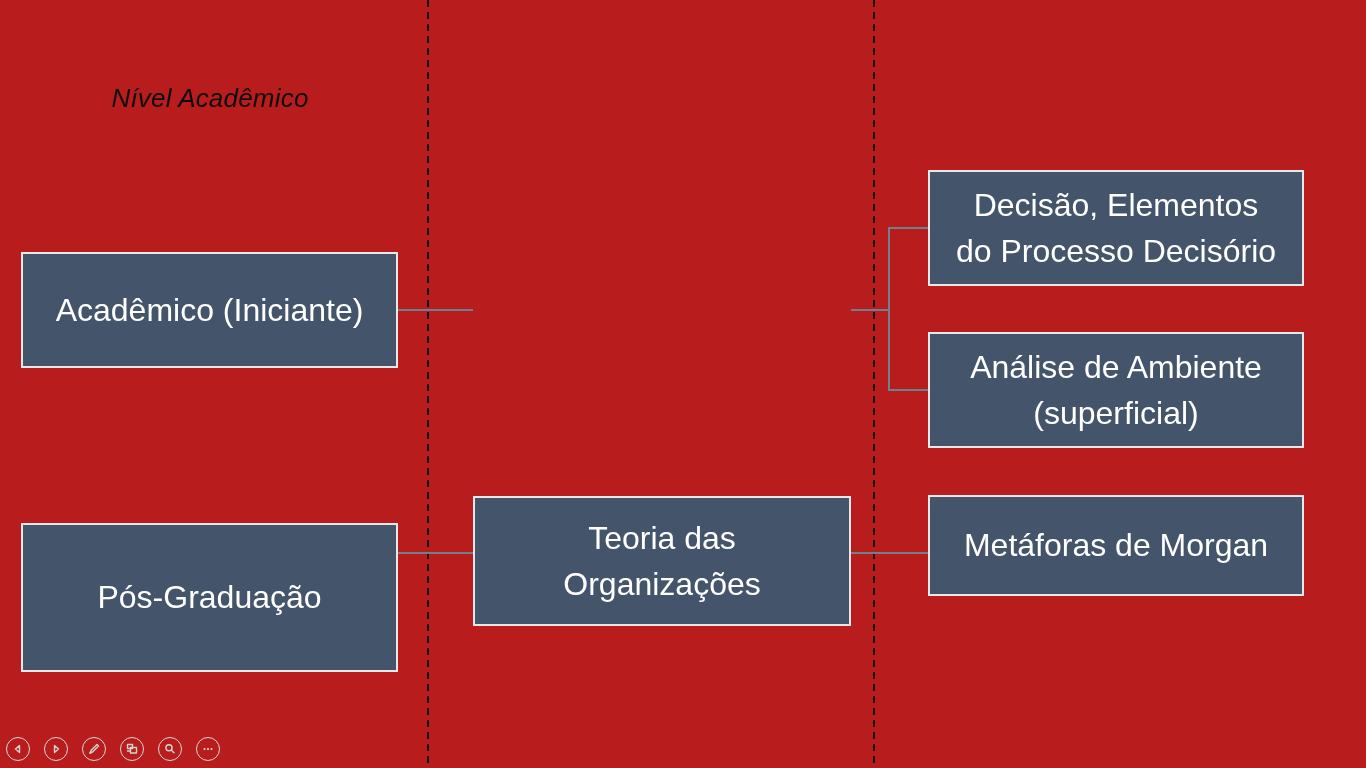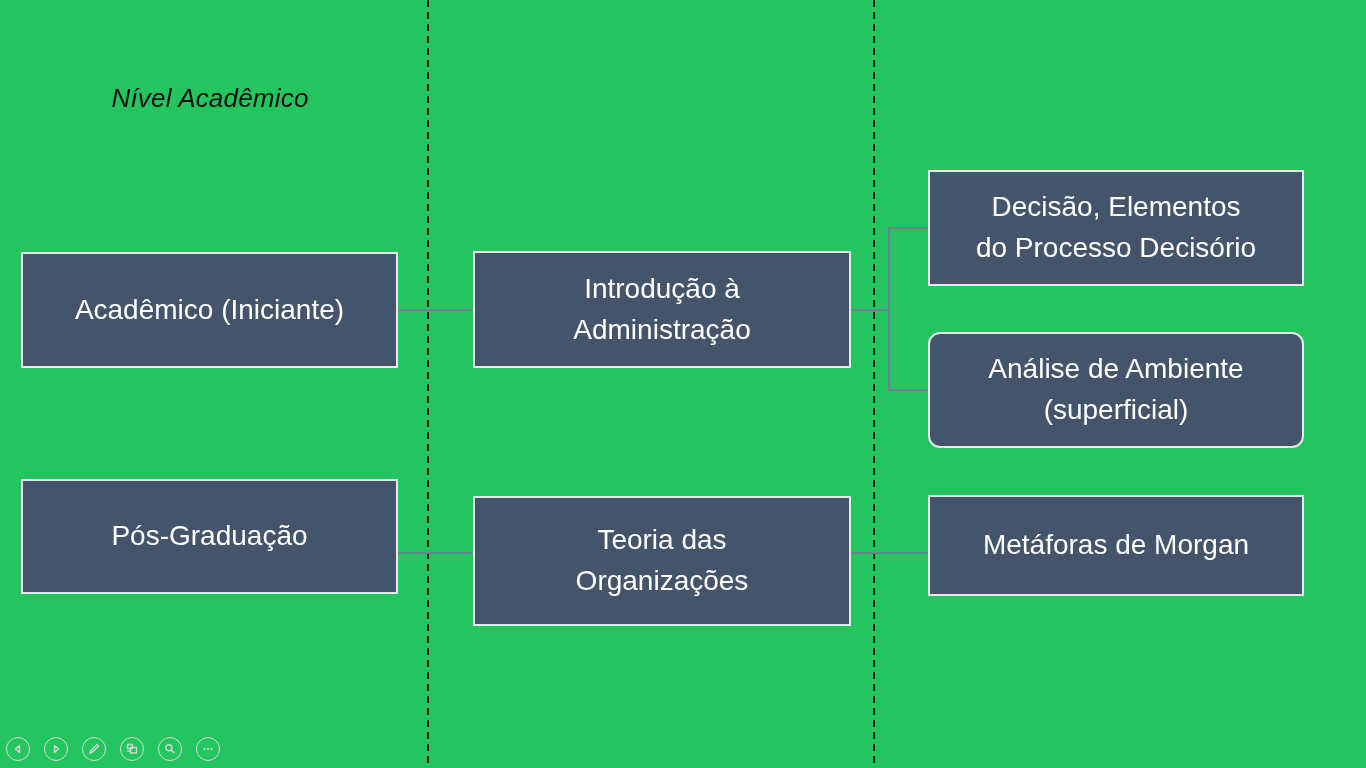--- a/index.html
+++ b/index.html
@@ -1,31 +1,31 @@
 <!DOCTYPE html>
 <html><head>
 <meta charset="utf-8">
 <style>
   html,body{margin:0;padding:0;background:#ffffff;}
   body{font-family:"Liberation Sans",sans-serif;}
   #slide{
-    position:relative;width:1366px;height:768px;background:#22c55e;overflow:hidden;
+    position:relative;width:1366px;height:768px;background:#b91c1c;overflow:hidden;
   }
   .divider{
     position:absolute;top:0;width:2px;height:768px;
     background:repeating-linear-gradient(180deg,#141414 0px,#141414 7px,transparent 7px,transparent 12px);
   }
   .col-header{
     position:absolute;top:80px;height:36px;
     display:flex;align-items:center;justify-content:center;
     font-style:italic;font-size:26px;color:#0d0d0d;letter-spacing:0.2px;
   }
   .node{
     position:absolute;background:#44546A;border:2px solid #e8e8e8;box-sizing:border-box;
-    color:#ffffff;font-size:28px;line-height:1.45;text-align:center;
+    color:#ffffff;font-size:32px;line-height:1.45;text-align:center;
     display:flex;align-items:center;justify-content:center;
     white-space:pre-line;padding:0 10px;
   }
   .conn{position:absolute;background:#71808f;}
   
   #show-toolbar{
     position:absolute;left:6px;top:737px;display:flex;gap:14px;
   }
   .tool-btn{
     width:24px;height:24px;border-radius:50%;border:1.6px solid #d7d7d7;
@@ -48,27 +48,25 @@
 
   <div class="conn" style="left:398px;top:309px;width:75px;height:2px;"></div>
   <div class="conn" style="left:851px;top:309px;width:38px;height:2px;"></div>
   <div class="conn" style="left:888px;top:227px;width:2px;height:164px;"></div>
   <div class="conn" style="left:888px;top:227px;width:40px;height:2px;"></div>
   <div class="conn" style="left:888px;top:389px;width:40px;height:2px;"></div>
   <div class="conn" style="left:398px;top:552px;width:75px;height:2px;"></div>
   <div class="conn" style="left:851px;top:552px;width:77px;height:2px;"></div>
 
   <div class="node" style="left:21px;top:252px;width:377px;height:116px;">Acadêmico (Iniciante)</div>
-  <div class="node" style="left:473px;top:251px;width:378px;height:117px;">Introdução à
-Administração</div>
   <div class="node" style="left:928px;top:170px;width:376px;height:116px;">Decisão, Elementos
 do Processo Decisório</div>
-  <div class="node" style="left:928px;top:332px;width:376px;height:116px;border-radius:12px;">Análise de Ambiente
+  <div class="node" style="left:928px;top:332px;width:376px;height:116px;">Análise de Ambiente
 (superficial)</div>
-  <div class="node" style="left:21px;top:479px;width:377px;height:115px;">Pós-Graduação</div>
+  <div class="node" style="left:21px;top:523px;width:377px;height:149px;">Pós-Graduação</div>
   <div class="node" style="left:473px;top:496px;width:378px;height:130px;">Teoria das
 Organizações</div>
   <div class="node" style="left:928px;top:495px;width:376px;height:101px;">Metáforas de Morgan</div>
 
   <div id="show-toolbar">
     <button class="tool-btn">
       <span>
         <svg width="14" height="14" viewBox="0 0 14 14">
             <path d="M8.5 3.5 L4.5 7 L8.5 10.5 Z"></path>
           </svg>

